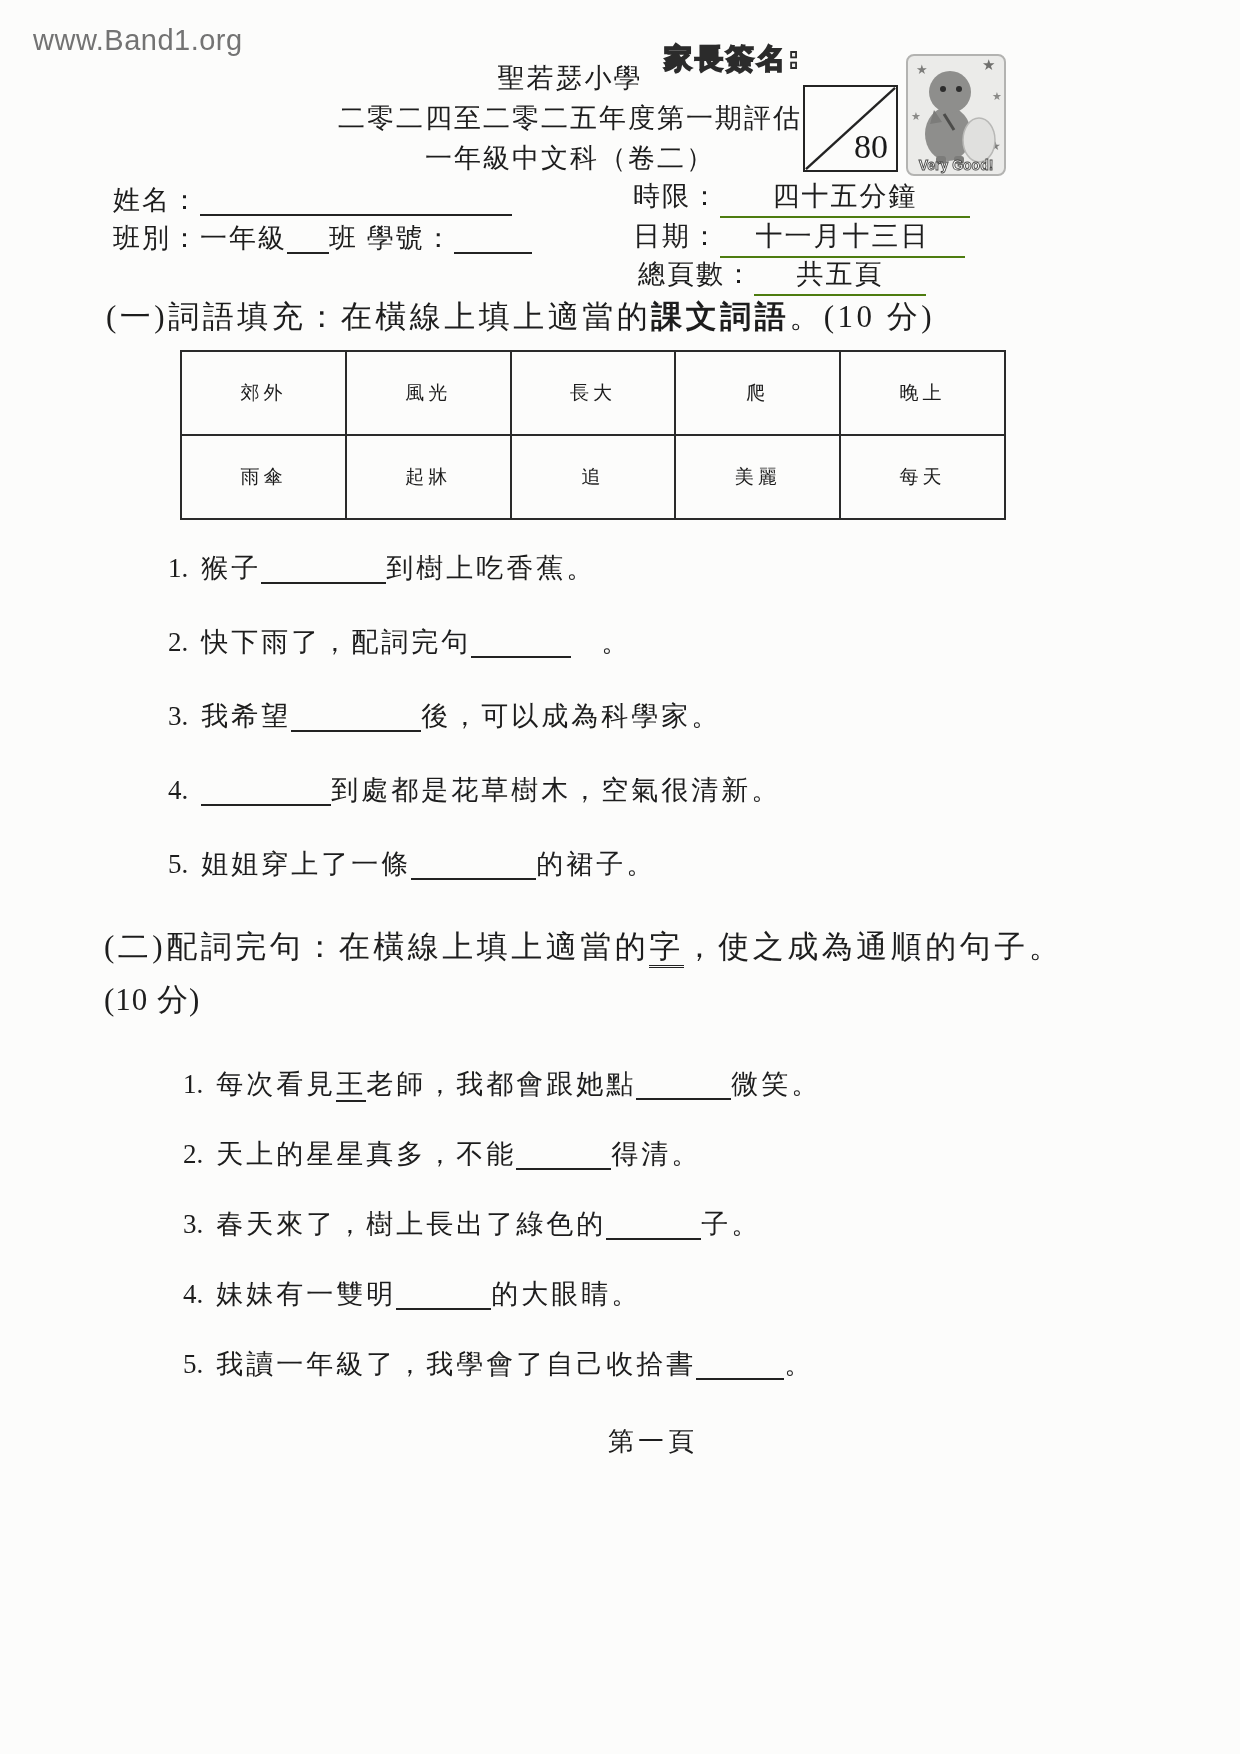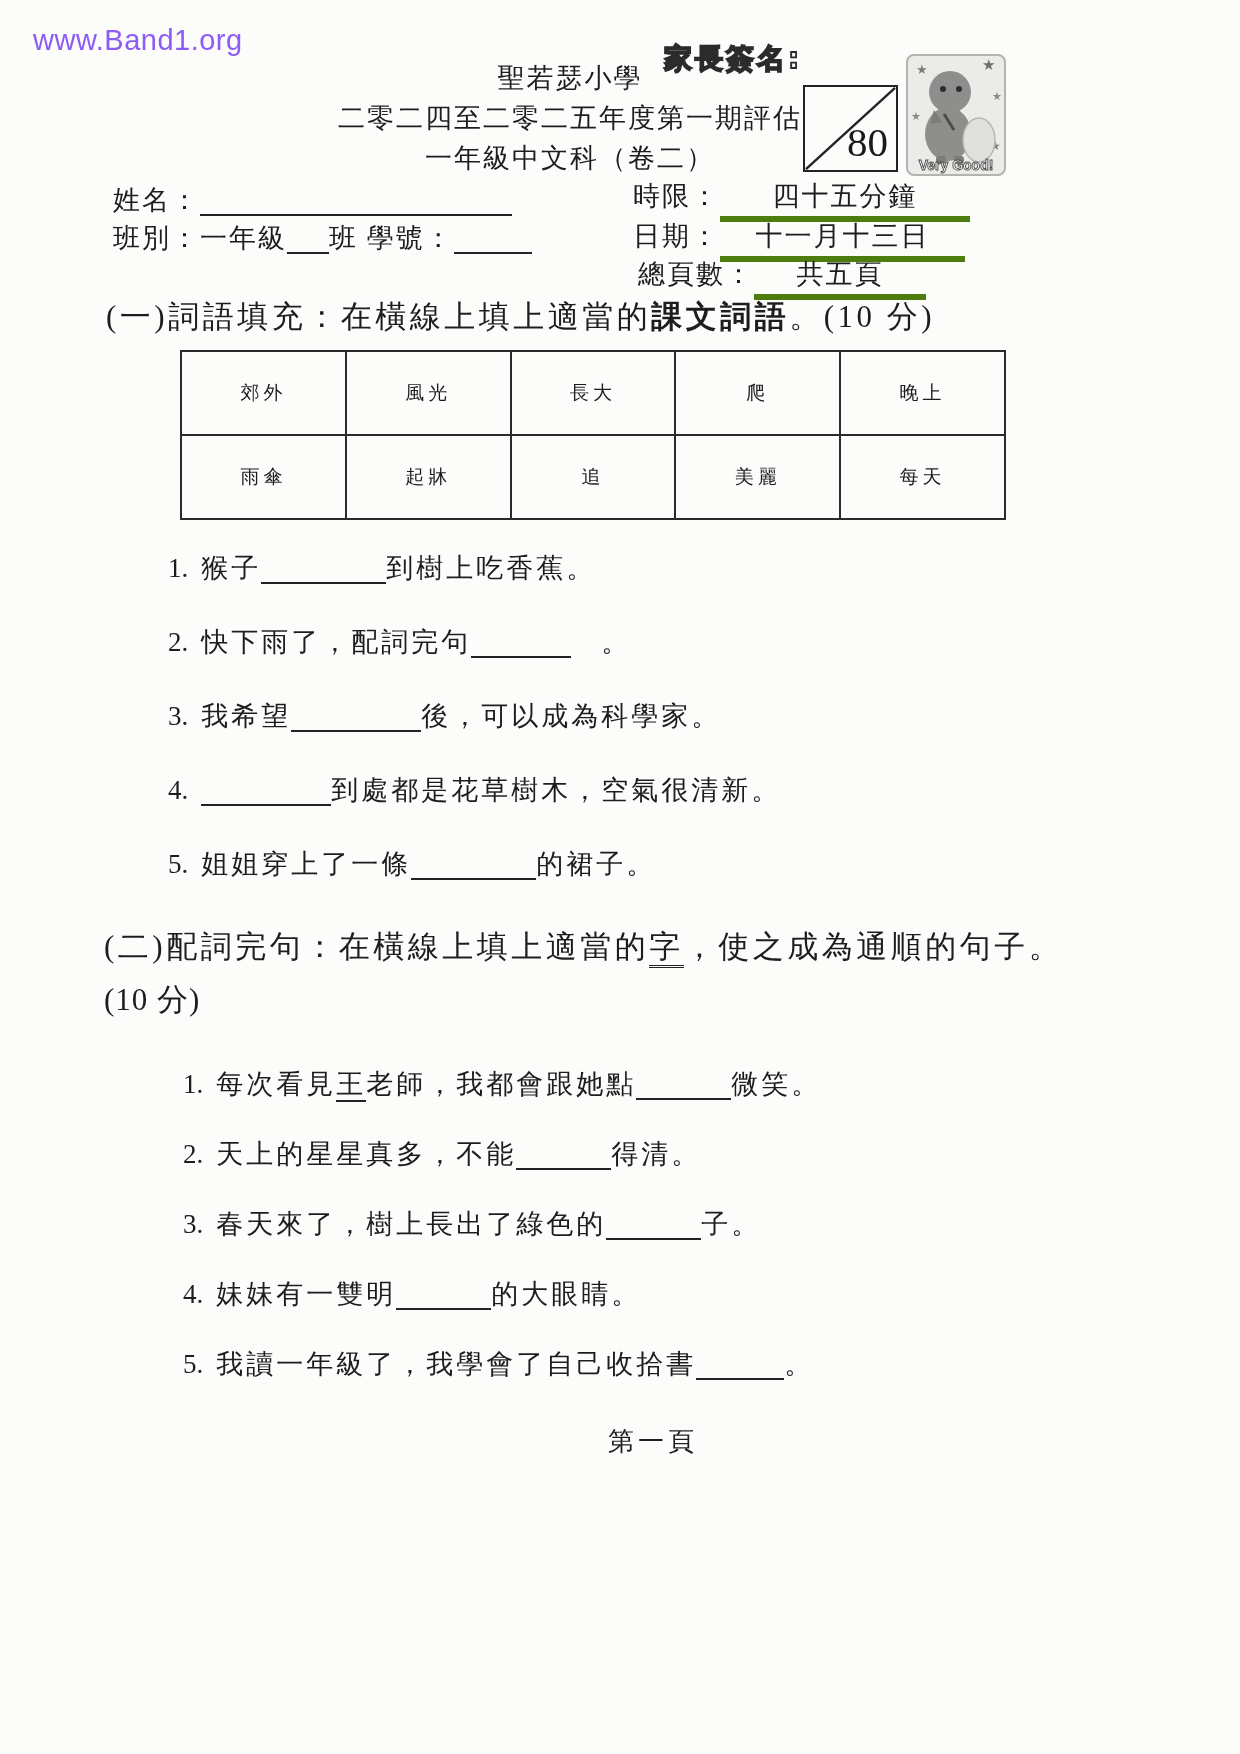--- a/index.html
+++ b/index.html
@@ -6,50 +6,50 @@
   html,body { background:#ffffff; }
   .page {
     position:relative; width:1240px; height:1754px; margin:0 auto;
     background:#fcfcfb; overflow:hidden;
     font-family:"Liberation Serif","DejaVu Serif",serif;
     color:#1d1d1d;
   }
   .watermark {
     position:absolute; left:33px; top:24px;
     font-family:"Liberation Sans","DejaVu Sans",sans-serif;
-    font-size:29px; color:#8b5cf6; letter-spacing:0.5px;
+    font-size:29px; color:#737373; letter-spacing:0.5px;
   }
   .parent-sign {
     position:absolute; left:664px; top:40px;
     font-family:"DejaVu Sans","Liberation Sans",sans-serif;
     font-size:28px; font-weight:900; letter-spacing:3px;
     color:#f2f2f2; -webkit-text-stroke:1.8px #2b2b2b;
     text-shadow:0 0 1px #2b2b2b;
   }
   .head-lines {
     position:absolute; left:150px; top:58px; width:840px;
     text-align:center; font-size:27px; letter-spacing:2px; line-height:40px;
   }
   .score-box {
     position:absolute; left:803px; top:85px; width:95px; height:87px;
     border:2px solid #232323; background:transparent;
   }
   .score-box svg { position:absolute; left:0; top:0; width:100%; height:100%; }
   .score-total {
-    position:absolute; right:8px; bottom:4px; font-size:41px; color:#1a1a1a;
+    position:absolute; right:8px; bottom:4px; font-size:34px; color:#1a1a1a;
   }
   .sticker { position:absolute; left:906px; top:54px; width:100px; height:122px; }
   
   .info-row { position:absolute; font-size:27px; letter-spacing:2px; white-space:nowrap; }
   .write-line {
     display:inline-block; border-bottom:2px solid #232323;
     height:32px; vertical-align:-7px;
   }
   .value-line {
-    display:inline-block; border-bottom:6px solid #4d7c0f;
+    display:inline-block; border-bottom:2px solid #4d7c0f;
     text-align:center; vertical-align:baseline; padding-bottom:2px;
   }
   
   .sec-title { position:absolute; font-size:31px; letter-spacing:3.5px; white-space:nowrap; }
   .sec-title .line2 { margin-top:11px; letter-spacing:1px; }
   .bd { font-weight:bold; }
   .ul { border-bottom:2px solid #222; padding-bottom:1px; }
   .dul { border-bottom:3px double #222; padding-bottom:1px; }
   
   .word-table {

